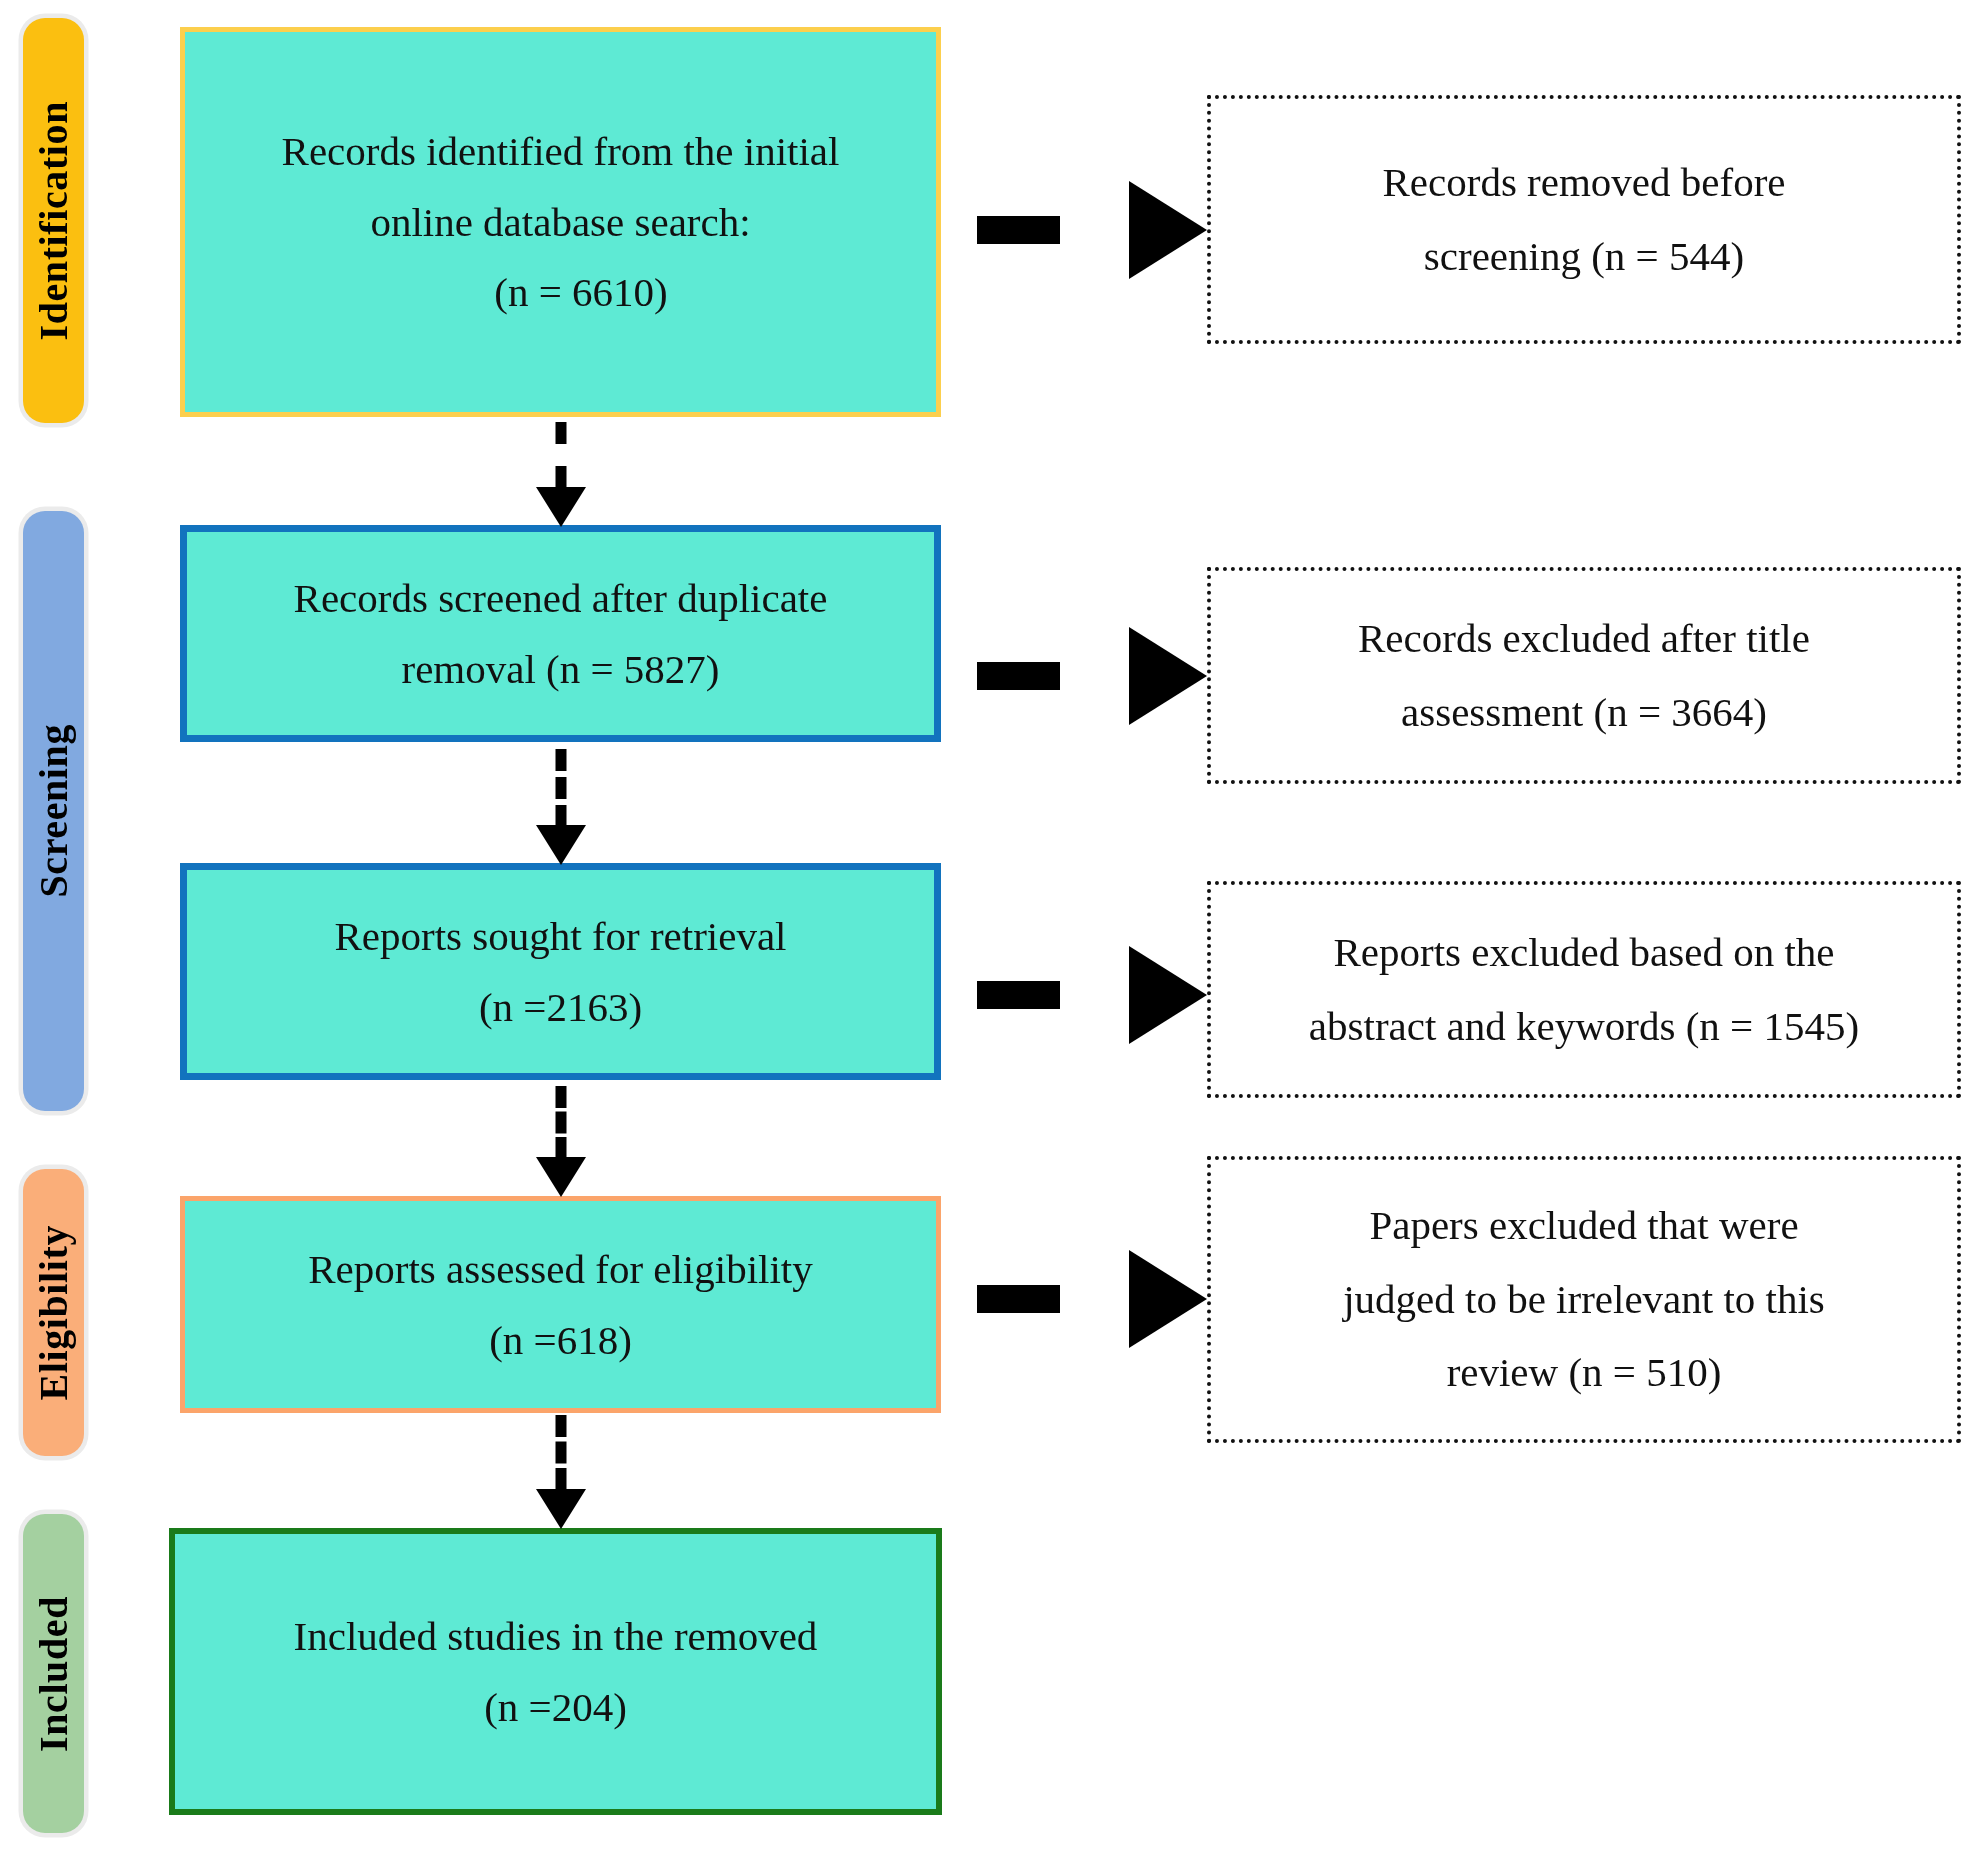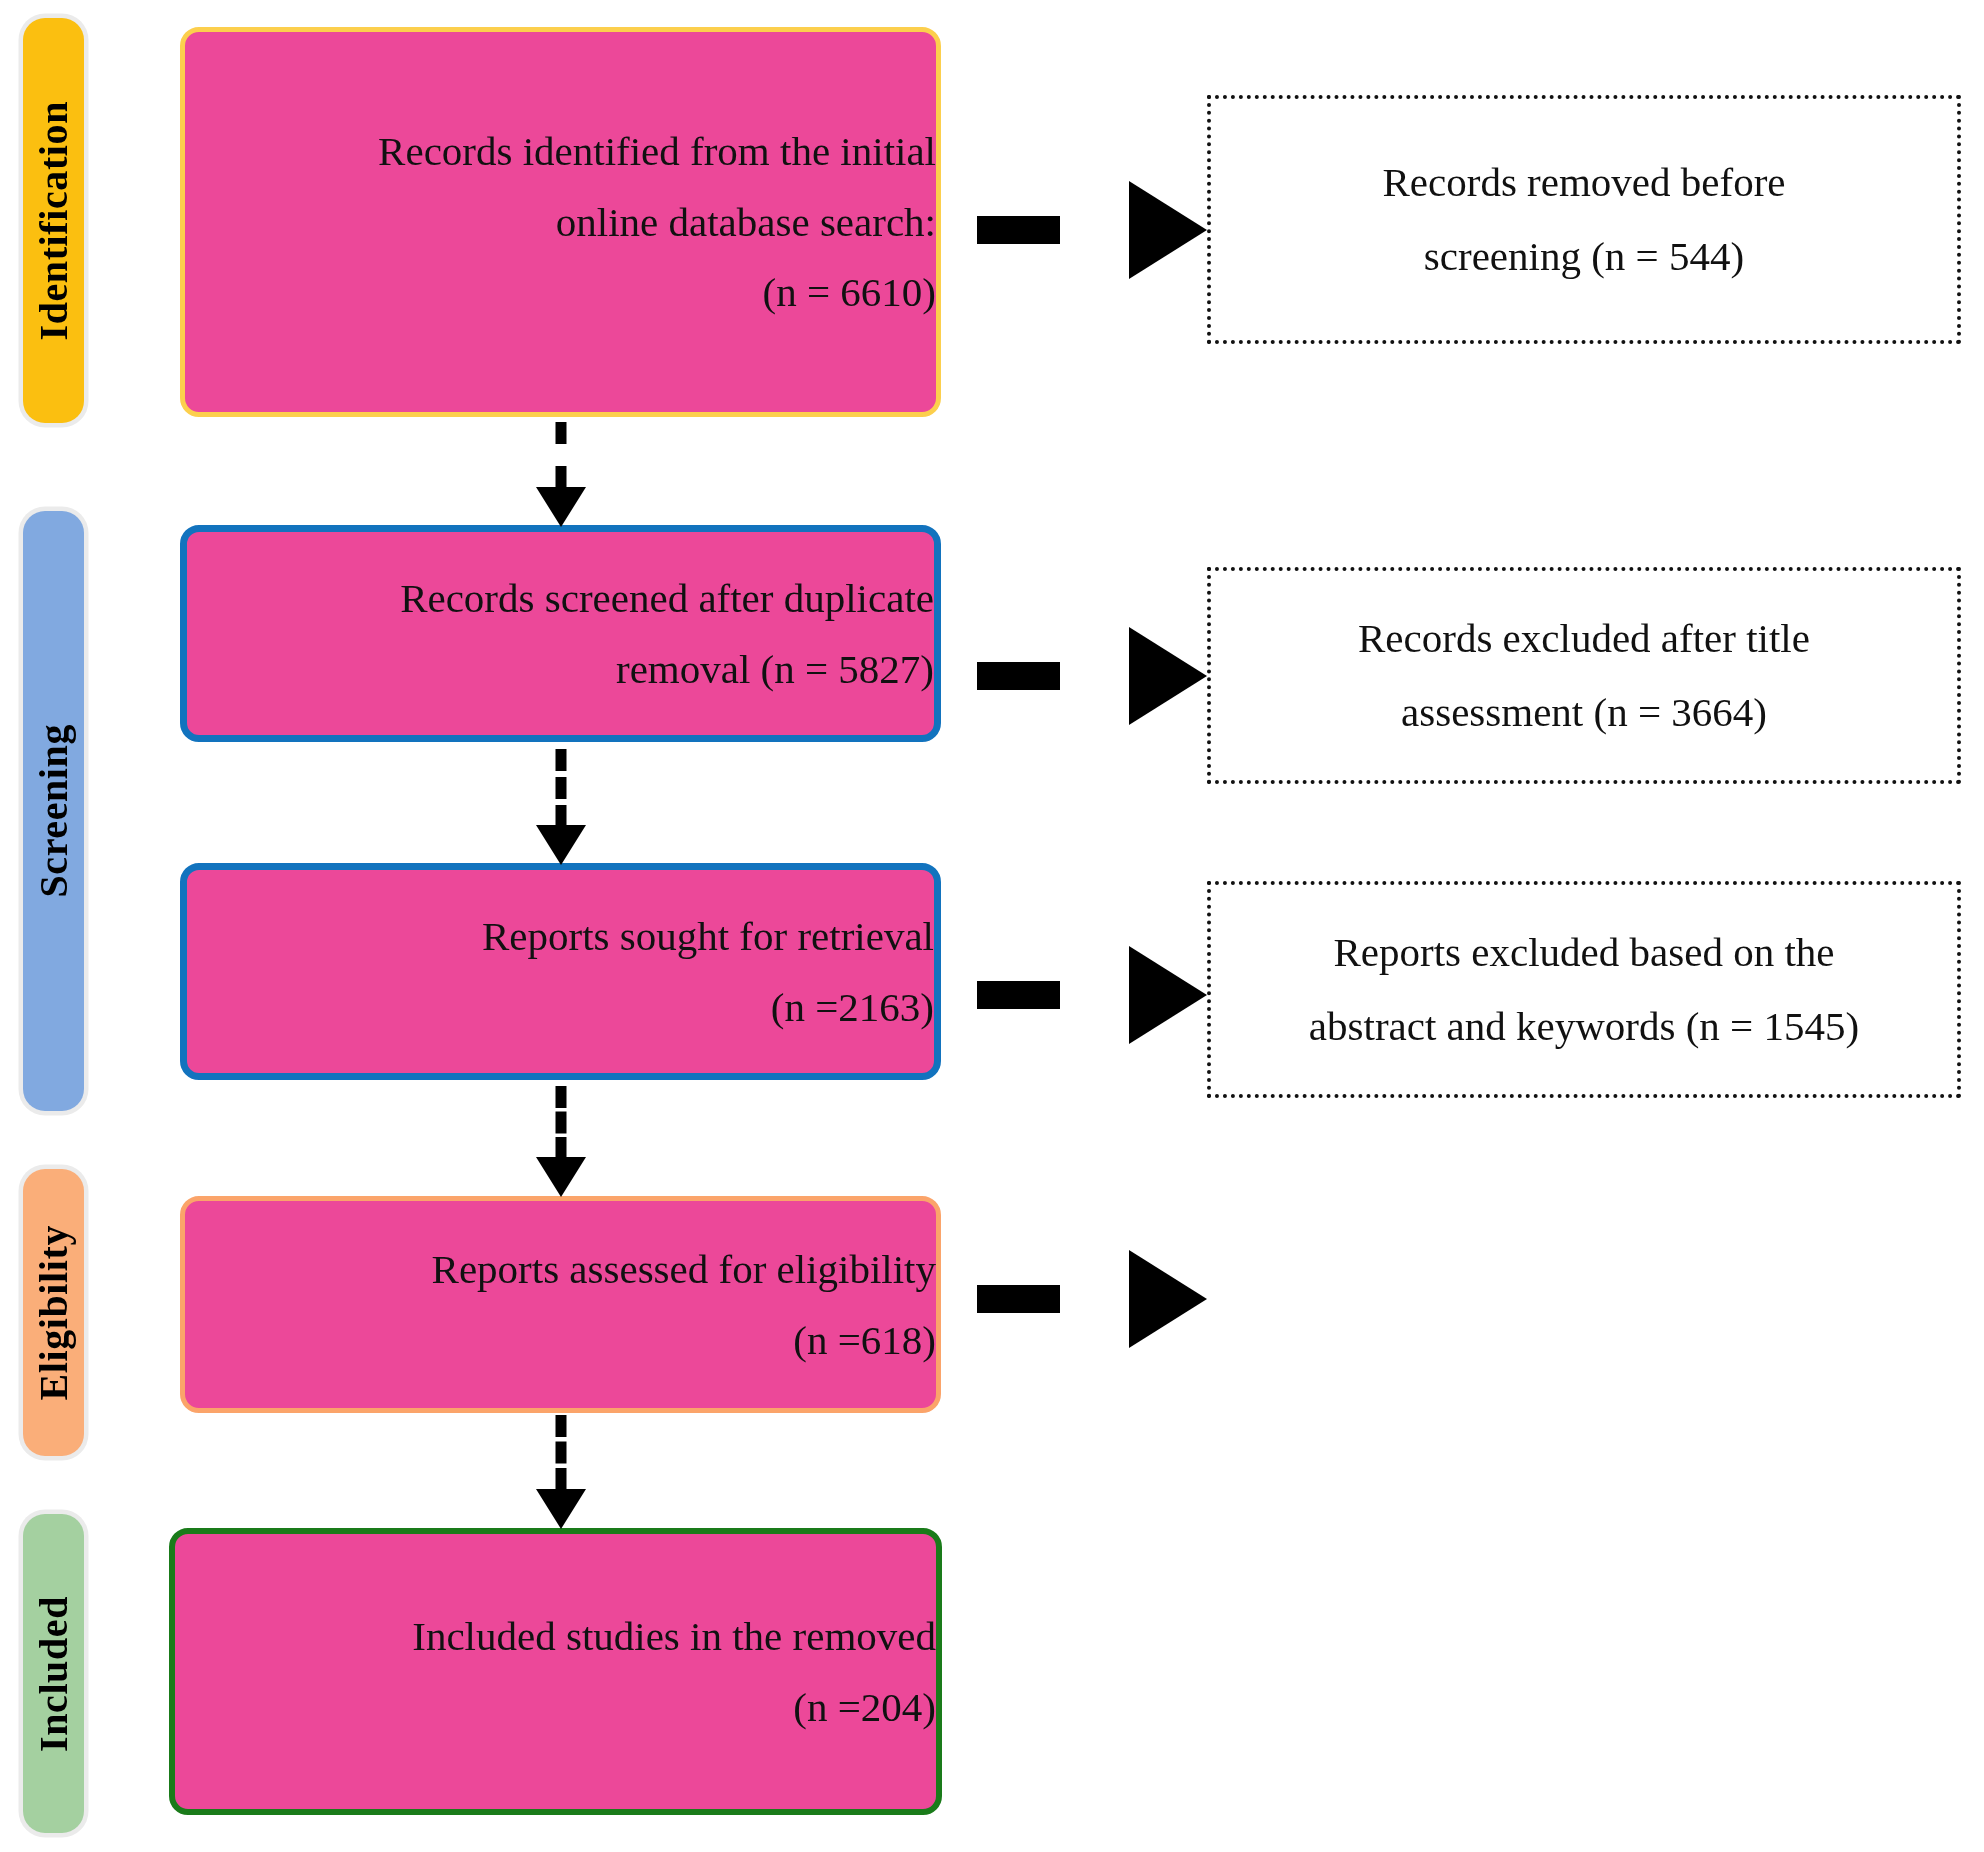--- a/index.html
+++ b/index.html
@@ -34,27 +34,26 @@
     font-size: 40px;
     letter-spacing: 0.6px;
     color: #000000;
     white-space: nowrap;
     font-family: "Liberation Serif", "DejaVu Serif", serif;
   }
 
   
   .box {
     position: absolute;
-    background: #ec4899;
+    background: #5eead4;
     box-sizing: border-box;
     display: flex;
     flex-direction: column;
-    align-items: flex-end;
+    align-items: center;
     justify-content: center;
-    border-radius: 19px;
   }
   .box .line {
     font-size: 41px;
     line-height: 1.72;
     color: #111111;
     white-space: nowrap;
     text-align: center;
   }
   .box .line.indent { padding-left: 41px; }
 
@@ -177,20 +176,25 @@
   <div class="dotbox" style="left:1207px; top:567px; width:754px; height:217px;">
     <div class="line">Records excluded after title</div>
     <div class="line">assessment (n = 3664)</div>
   </div>
 
   <div class="dotbox" style="left:1207px; top:881px; width:754px; height:217px;">
     <div class="line">Reports excluded based on the</div>
     <div class="line">abstract and keywords (n = 1545)</div>
   </div>
 
+  <div class="dotbox" style="left:1207px; top:1156px; width:754px; height:287px;">
+    <div class="line">Papers excluded that were</div>
+    <div class="line">judged to be irrelevant to this</div>
+    <div class="line">review (n = 510)</div>
+  </div>
 
   <div class="harrow" style="left:977px; top:179px; width:230px; height:102px;">
     <div class="bar"></div>
     <div class="head"></div>
   </div>
 
   <div class="harrow" style="left:977px; top:625px; width:230px; height:102px;">
     <div class="bar"></div>
     <div class="head"></div>
   </div>

